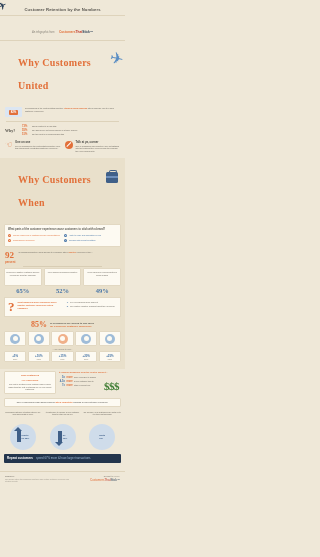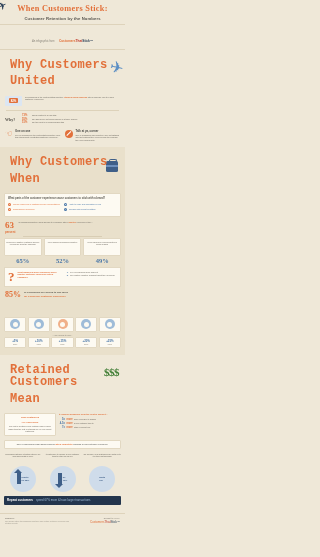--- a/index.html
+++ b/index.html
@@ -46,21 +46,21 @@
     border-bottom:1px solid #ded3bb;
   }
   .byline .b1{font-size:2.6px;color:#8a857b;font-style:italic;}
   .byline .logo{font-size:3.2px;font-weight:bold;}
   .logo .l1{color:#e2703a;}
   .logo .l2{color:#c0392b;}
   .logo .l3{color:#2b3f57;}
 
   
   .band{padding:5px 6px 2px 6px;position:relative;}
-  .band h2{margin:4px;font-size:12px;font-family:Liberation Mono, monospace;}
+  .band h2{margin:12px;font-size:10px;}
 
   
   .leave{background:#efe8d8;position:relative;padding-bottom:3px;}
   .plane-blue{
     position:absolute;right:2px;top:10px;font-size:16px;color:#5b8ec4;
     transform:rotate(12deg);line-height:16px;
   }
   .row-stat{display:flex;align-items:flex-start;padding:2px 5px;gap:3px;}
   .us-map{
     width:17px;height:10px;background:#dce6f2;border-radius:1px;
@@ -151,21 +151,21 @@
 
   
   .qcard{display:flex;gap:3px;background:#fdfaf2;border:1px solid #e2d8c2;margin:0 4px;padding:3px;}
   .qmark{font-family:"Liberation Serif",serif;font-size:13px;color:#e2703a;font-weight:bold;line-height:12px;flex:none;}
   .qtxt{font-size:2.1px;line-height:1.3;flex:1.1;}
   .qlist{flex:1.2;}
   .qli{display:flex;gap:1.5px;margin-bottom:1.5px;}
   .qli .n{color:#4a77a8;font-weight:bold;font-size:2.1px;flex:none;}
 
   
-  .p85{display:flex;align-items:center;gap:3px;padding:4px 5px 18px 5px;}
+  .p85{display:flex;align-items:center;gap:3px;padding:4px 5px 2px 5px;justify-content:center;}
   .p85 .v{font-family:"Liberation Serif",serif;font-size:8px;color:#e2703a;font-weight:bold;line-height:8px;}
   .p85 .t{font-size:2.5px;line-height:1.3;color:#5d5a52;font-weight:bold;}
 
   .people{display:flex;gap:1.5px;padding:0 4px;}
   .pcard{
     flex:1;background:#fdfaf2;border:1px solid #e2d8c2;border-radius:1px;
     height:13px;display:flex;align-items:center;justify-content:center;
   }
   .person{
     width:10px;height:10px;border-radius:50%;background:#9fbcd8;
@@ -249,21 +249,20 @@
   .footer .bro .bt{font-size:2px;color:#8a857b;margin-bottom:1px;}
   .footer .bro .logo{font-size:3px;}
 </style>
 </head>
 <body>
 
 <div class="page">
 
   <div class="top sec">
     <div class="plane-dark">✈</div>
-    <div class="title hdr ctr">When Customers Stick:</div>
     <div class="subtitle ctr">Customer Retention by the Numbers</div>
   </div>
 
   <div class="byline">
     <span class="b1">An infographic from</span>
     <span class="logo"><span class="l1">Customers</span><span class="l2">That</span><span class="l3">Stick™</span></span>
   </div>
 
   <div class="leave sec">
     <div class="plane-blue">✈</div>
@@ -353,21 +352,21 @@
           <div class="bul">
             <span class="dot">4</span>
             <span class="tiny2 bl">Rewards with a great reputation</span>
           </div>
         </div>
       </div>
     </div>
 
     <div class="n92">
       <div>
-        <div class="big">63</div>
+        <div class="big">92</div>
         <div class="sm">percent</div>
       </div>
       <div class="tiny2">
         <span>of consumers said they would go back to a company after a</span>
         <span class="or bold">positive</span>
         <span>experience if they...</span>
       </div>
     </div>
 
     <div class="connector"></div>
@@ -461,24 +460,20 @@
         </div>
       <div class="pb">
           <span class="v">+25%</span>
           <span class="l">more</span>
         </div>
     </div>
   </div>
 
   <div class="retained sec">
     <div class="dollars">$$$</div>
-    <div class="band">
-      <h2 class="hdr">Retained Customers</h2>
-      <h2 class="hdr">Mean</h2>
-    </div>
 
     <div class="hardwork">
       <div class="hw-card">
         <h5>New Customers</h5>
         <h5>Are Hard Work</h5>
         <div class="tiny2 ctr">The cost of creating a new customer can be much higher than the cost of retaining one of your current customers.</div>
       </div>
       <div class="hw-right">
         <div class="hw-lead">It requires anywhere from the cost of doing it...</div>
         <div class="cost-li">

